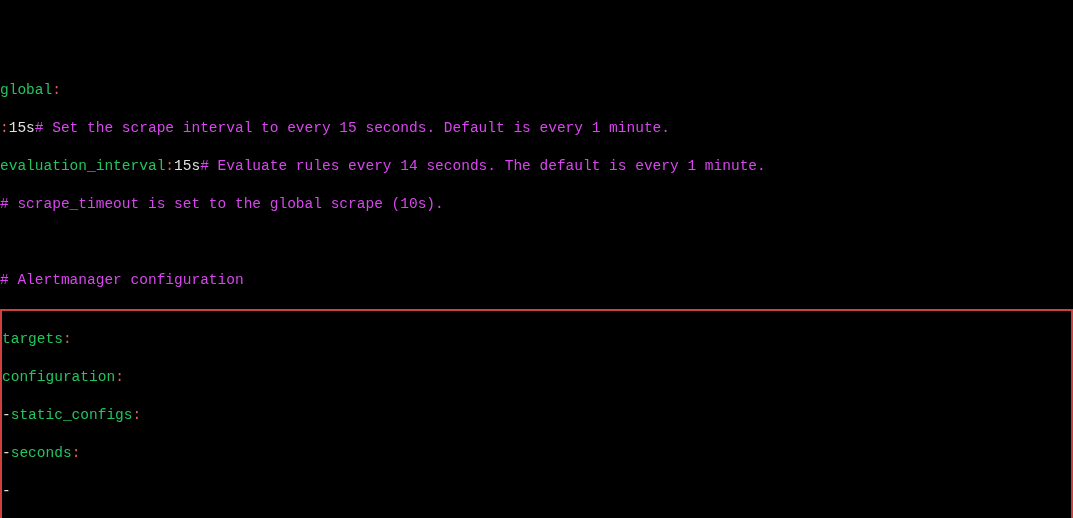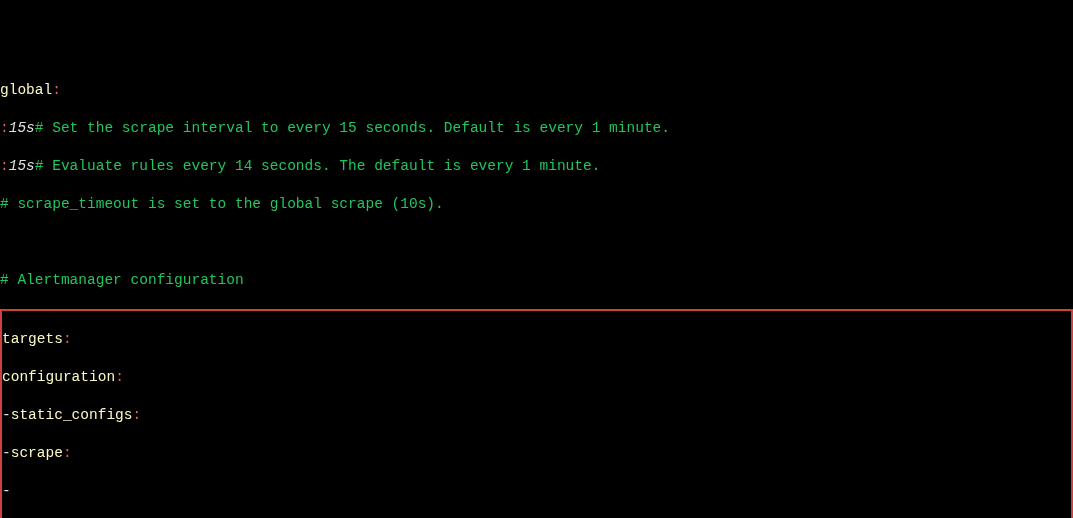--- a/index.html
+++ b/index.html
@@ -17,47 +17,47 @@
       width: 1073px;
       height: 518px;
       overflow: hidden;
       white-space: pre;
     }
     .line {
       height: 19px;
       display: flex;
       align-items: center;
     }
-    .key { color: #fef9c3; }
+    .key { color: #22c55e; }
     .colon { color: #e05e5e; }
-    .value { color: #e0e0e0; font-style: italic; }
-    .comment { color: #22c55e; }
+    .value { color: #e0e0e0; }
+    .comment { color: #d946ef; }
     .dash { color: #e0e0e0; }
     .highlight-box-1 {
       border: 2px solid #d04040;
       margin: 0;
       padding: 0;
     }
   </style>
 </head>
 <body>
 
 
 
 <div class="line"><span class="key">global</span><span class="colon">:</span></div>
 <div class="line">  <span class="colon">:</span>     <span class="value">15s</span> <span class="comment"># Set the scrape interval to every 15 seconds. Default is every 1 minute.</span></div>
-<div class="line">  <span class="colon">:</span> <span class="value">15s</span> <span class="comment"># Evaluate rules every 14 seconds. The default is every 1 minute.</span></div>
+<div class="line">  <span class="key">evaluation_interval</span><span class="colon">:</span> <span class="value">15s</span> <span class="comment"># Evaluate rules every 14 seconds. The default is every 1 minute.</span></div>
 <div class="line">  <span class="comment"># scrape_timeout is set to the global scrape (10s).</span></div>
 <div class="line"> </div>
 <div class="line"><span class="comment"># Alertmanager configuration</span></div>
 <div class="highlight-box-1">
 <div class="line"><span class="key">targets</span><span class="colon">:</span><span>                                   </span></div>
 <div class="line">  <span class="key">configuration</span><span class="colon">:</span></div>
 <div class="line">  <span class="dash">-</span> <span class="key">static_configs</span><span class="colon">:</span></div>
-<div class="line">    <span class="dash">-</span> <span class="key">scrape</span><span class="colon">:</span></div>
+<div class="line">    <span class="dash">-</span> <span class="key">seconds</span><span class="colon">:</span></div>
 <div class="line">      <span class="dash">-</span> </div>
 </div>
 
 
 
 
 
 
 
 

